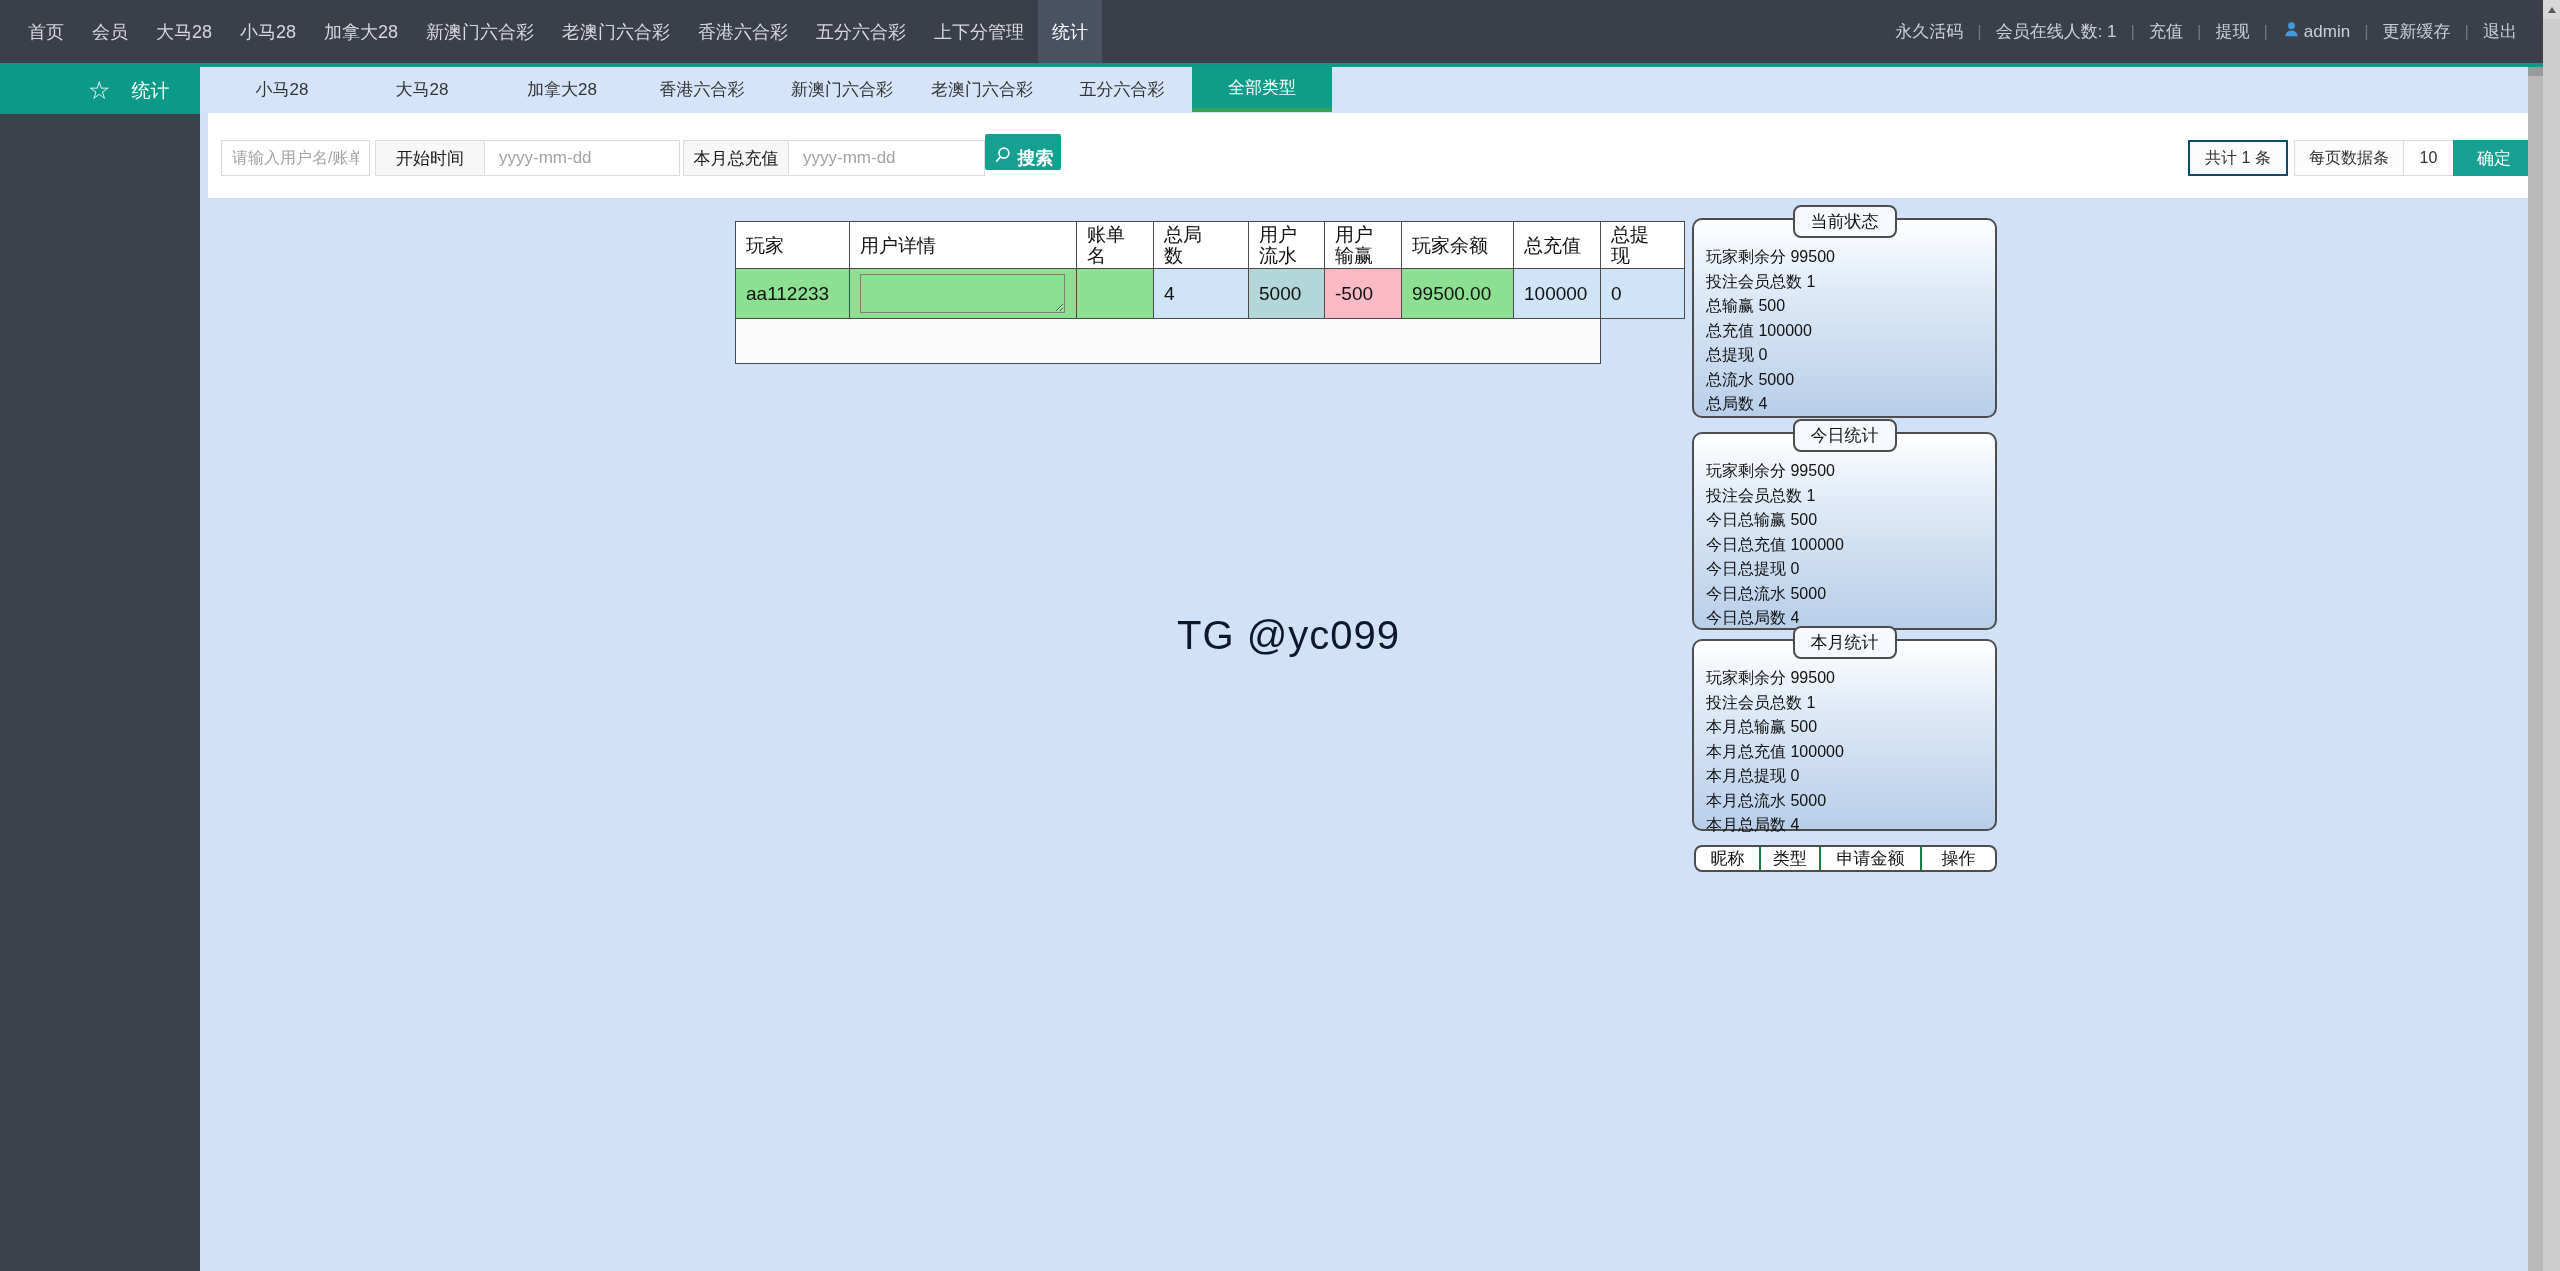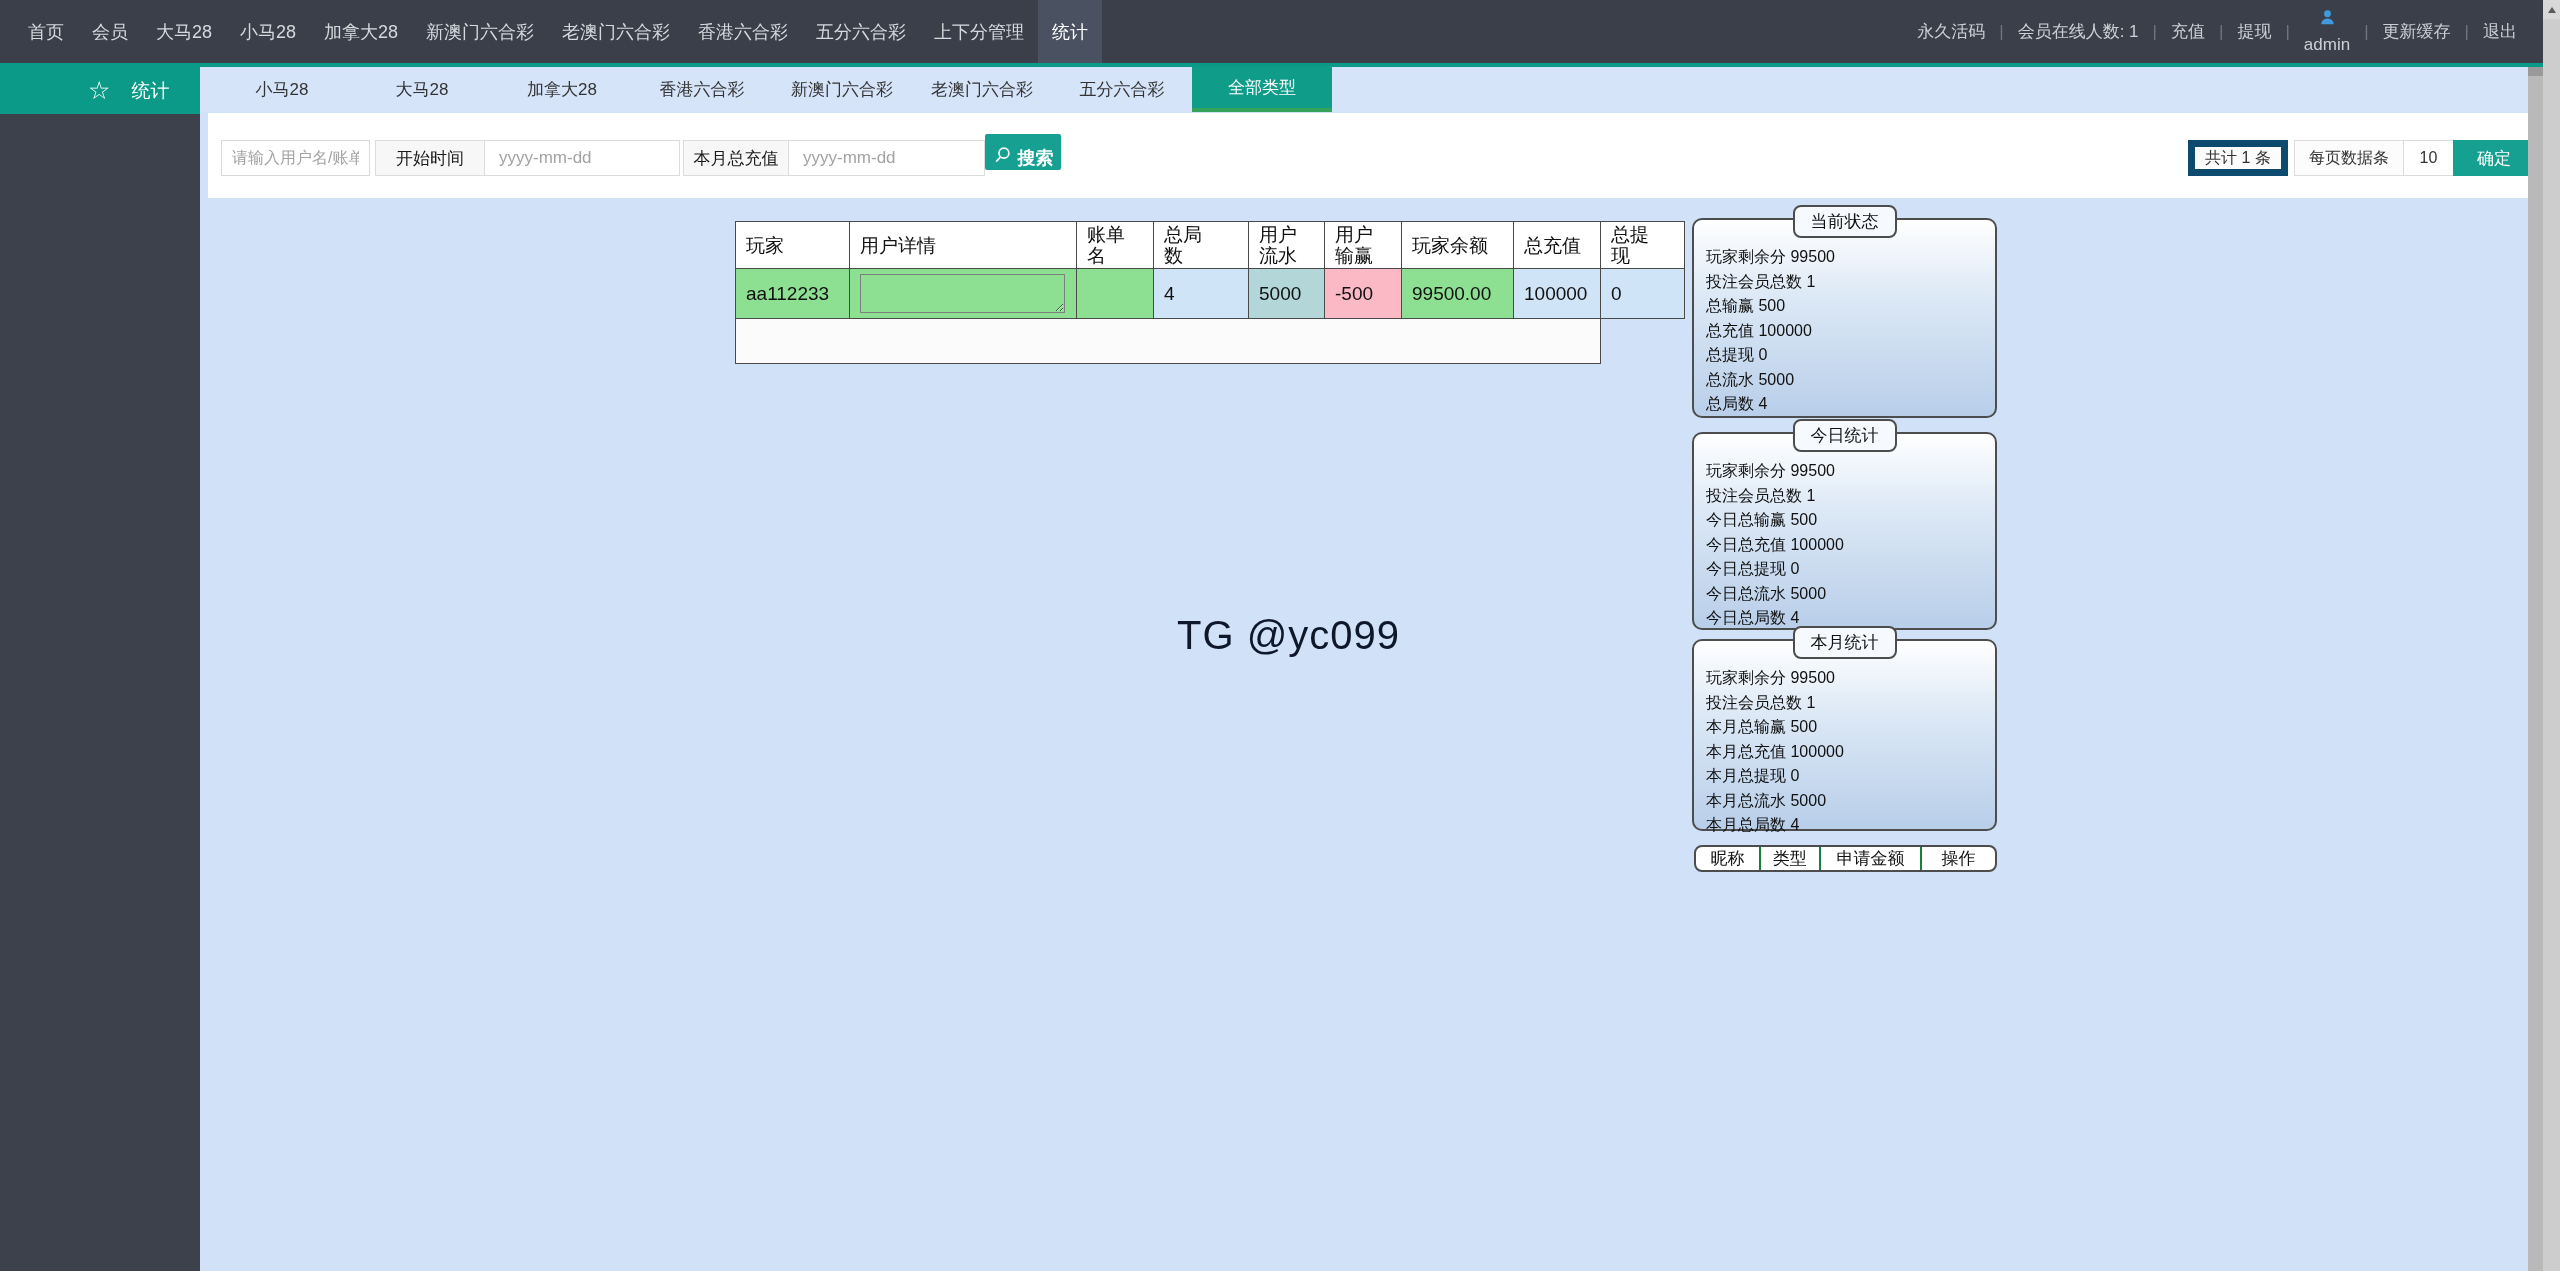--- a/index.html
+++ b/index.html
@@ -8,21 +8,21 @@
   #page { position: relative; width: 2560px; height: 1271px; overflow: hidden; }
 
   
   .topnav { position: absolute; left: 0; top: 0; width: 2543px; height: 67px;
             background: #3a3f49; border-bottom: 4px solid #0a9a87; }
   .nav-left { position: absolute; left: 14px; top: 0; height: 63px; display: flex; align-items: stretch; }
   .nav-item { display: flex; align-items: center; padding: 0 14px; font-size: 18px; color: #d6d9de; cursor: pointer; }
   .nav-item.active { background: #4a5160; color: #ffffff; }
   .nav-right { position: absolute; right: 26px; top: 0; height: 63px; display: flex; align-items: center; font-size: 17px; color: #ccd0d6; }
   .nav-right .sep { color: #70767f; margin: 0 14px; }
-  .nav-user { display: flex; align-items: center; gap: 3px; flex-direction: column; }
+  .nav-user { display: flex; align-items: center; gap: 3px; }
   .nav-link { cursor: pointer; }
 
   
   .sidebar { position: absolute; left: 0; top: 67px; width: 200px; height: 1204px; background: #3c414c; }
   .side-item { height: 47px; background: #0a9a87; color: #fff; display: flex; align-items: center;
                padding-left: 88px; font-size: 19px; cursor: pointer; }
   .side-item .star { font-size: 25px; margin-right: 21px; line-height: 1; }
 
   
   .content { position: absolute; left: 200px; top: 67px; width: 2343px; height: 1204px; background: #d1e2f8; }
@@ -50,21 +50,21 @@
   .dg-end .date-label { width: 105px; }
   .date-input { height: 36px; border: 1px solid #dcdcdc; padding: 0 14px; font-size: 17px; color: #333;
                 font-family: "Liberation Sans", sans-serif; }
   .dg-start .date-input { width: 196px; }
   .dg-end .date-input { width: 197px; }
   .search-btn { position: absolute; left: 777px; top: 21px; width: 76px; height: 36px; background: #16a091;
                 border: none; border-radius: 2px; color: #fff; font-size: 18px; display: flex;
                 align-items: flex-end; justify-content: center; gap: 6px; cursor: pointer;
                 font-family: "Liberation Sans", sans-serif; font-weight: bold; }
   .total-box { position: absolute; left: 1980px; top: 27px; width: 100px; height: 36px; background: #fcfcfc;
-               border: 7px solid #0c4a6e; display: flex; align-items: center; justify-content: center;
+               border: 2px solid #0c4a6e; display: flex; align-items: center; justify-content: center;
                font-size: 16px; color: #333; }
   .psize-label { position: absolute; left: 2086px; top: 27px; width: 110px; height: 36px; background: #fcfcfc;
                  border: 1px solid #dcdcdc; display: flex; align-items: center; justify-content: center;
                  font-size: 16px; color: #333; }
   .psize-input { position: absolute; left: 2195px; top: 27px; width: 51px; height: 36px;
                  border: 1px solid #dcdcdc; text-align: center; font-size: 16px; color: #333;
                  font-family: "Liberation Sans", sans-serif; }
   .confirm-btn { position: absolute; left: 2245px; top: 27px; width: 82px; height: 36px; background: #16a091;
                  border: none; color: #fff; font-size: 17px; cursor: pointer;
                  font-family: "Liberation Sans", sans-serif; }

